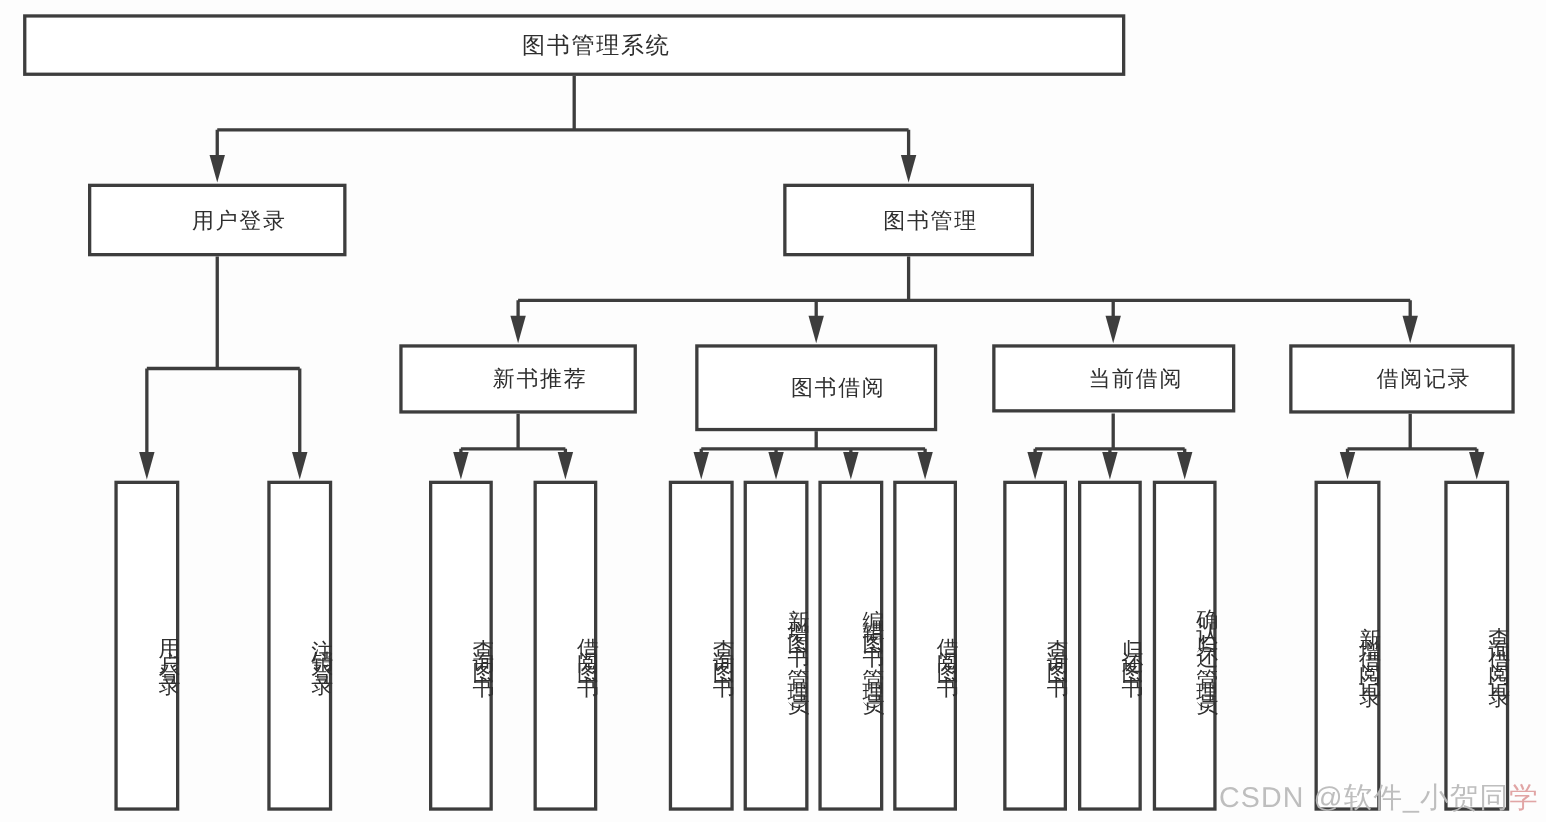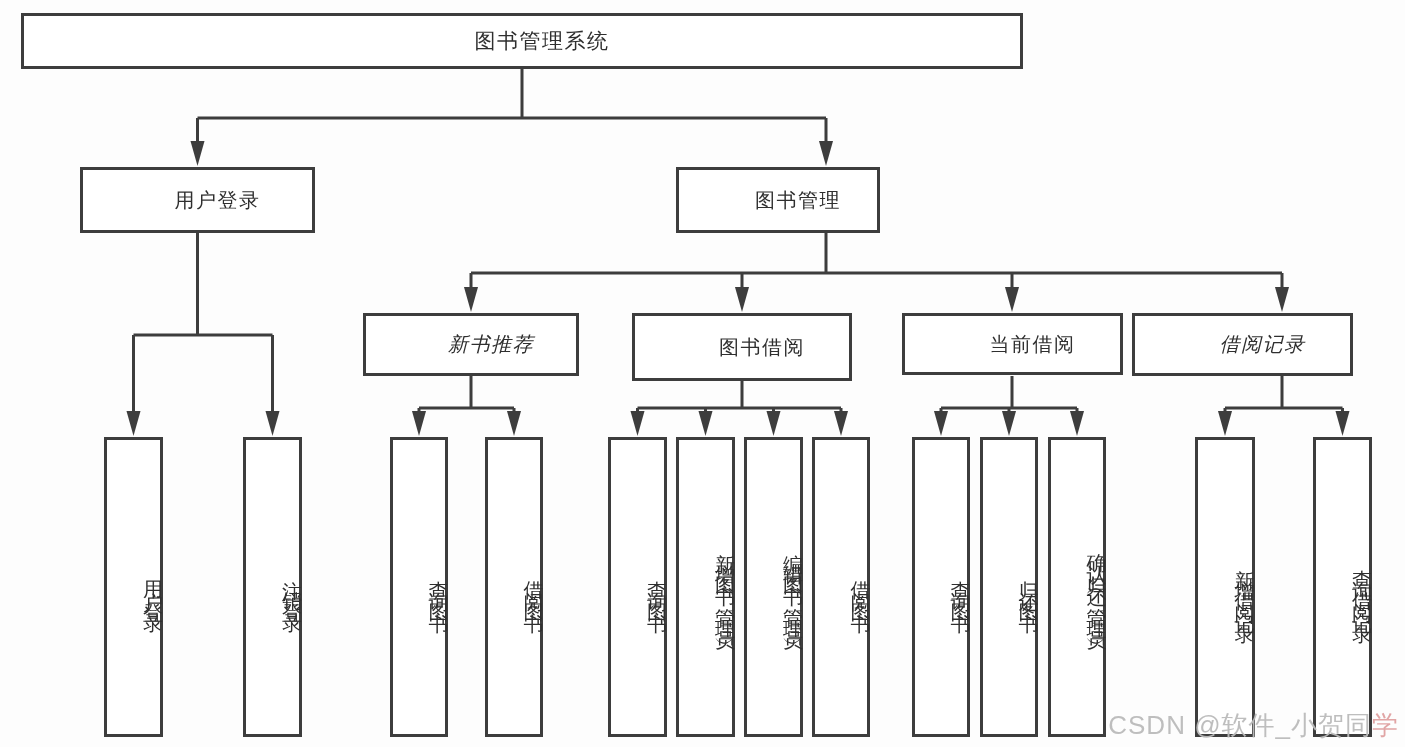--- a/index.html
+++ b/index.html
@@ -52,26 +52,26 @@
   .node.v .lbl {
     writing-mode: vertical-rl;
     text-orientation: mixed;
     letter-spacing: 11px;
     line-height: 1;
   }
   
   #node-root        { left: 21px;   top: 13px;  width: 1002px; height: 56px; font-size: 21px; }
   
   #node-user-login  { left: 80px;   top: 167px; width: 235px;  height: 66px; }
-  #node-book-mgmt   { left: 676px;  top: 167px; width: 204px;  height: 66px; }
-  
-  #node-new-book    { left: 363px;  top: 313px; width: 216px;  height: 63px; font-style: italic; }
-  #node-borrowing   { left: 632px;  top: 313px; width: 220px;  height: 68px; }
+  #node-book-mgmt   { left: 712px;  top: 167px; width: 228px;  height: 66px; }
+  
+  #node-new-book    { left: 363px;  top: 313px; width: 216px;  height: 63px; }
+  #node-borrowing   { left: 632px;  top: 313px; width: 220px;  height: 79px; }
   #node-current     { left: 902px;  top: 313px; width: 221px;  height: 62px; }
-  #node-records     { left: 1132px; top: 313px; width: 221px;  height: 63px; font-style: italic; }
+  #node-records     { left: 1172px; top: 313px; width: 205px;  height: 63px; }
   
   .leaf { top: 437px; height: 300px; }
   #leaf-u1 { left: 104px;  width: 59px; }
   #leaf-u2 { left: 243px;  width: 59px; }
   #leaf-n1 { left: 390px;  width: 58px; }
   #leaf-n2 { left: 485px;  width: 58px; }
   #leaf-b1 { left: 608px;  width: 59px; }
   #leaf-b2 { left: 676px;  width: 59px; }
   #leaf-b3 { left: 744px;  width: 59px; }
   #leaf-b4 { left: 812px;  width: 58px; }

